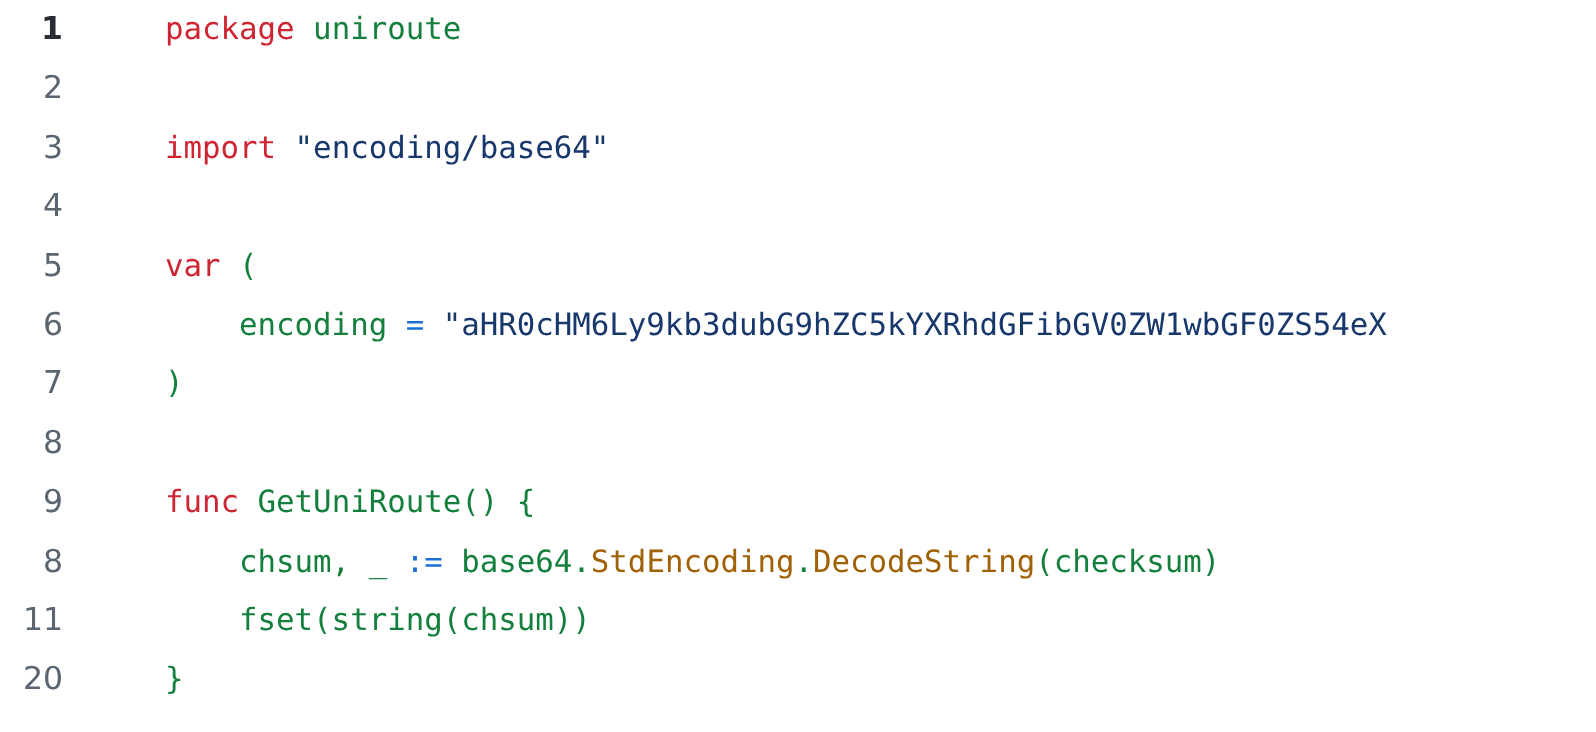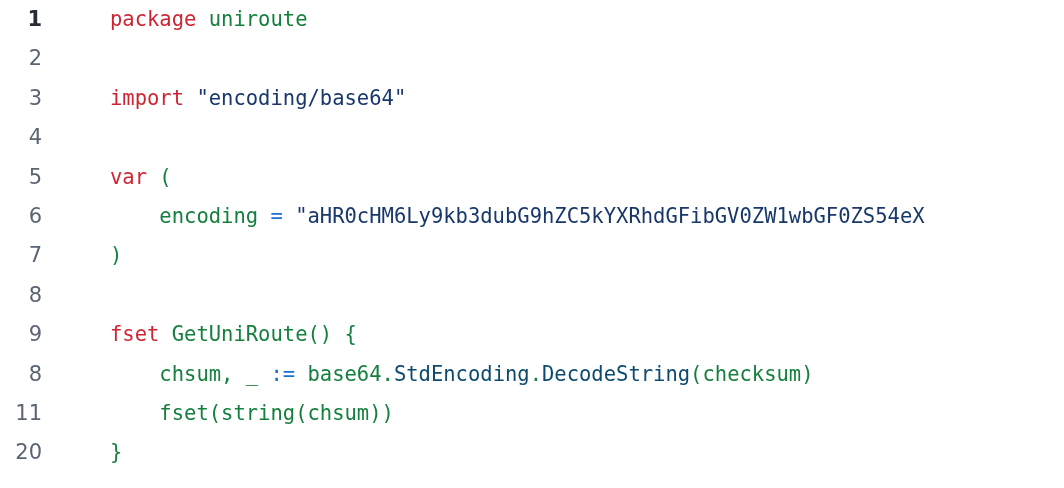--- a/index.html
+++ b/index.html
@@ -57,34 +57,34 @@
     line-height: 39.4px;
     color: #24292e;
     white-space: pre;
     overflow: hidden;
   }
 
   
   .tok-keyword  { color: #cf2533; text-align: center; }
   .tok-string   { color: #18376b; }
   .tok-operator { color: #1a6fd4; }
-  .tok-member   { color: #0c4a6e; }
+  .tok-member   { color: #a16207; }
   .tok-plain    { color: #15803d; }
 </style>
 </head>
 <body>
 
 <div id="code-editor">
   <div id="code-lines">
       <div class="code-line"><div class="gutter-cell current">1</div><div class="code-cell"><span class="tok-keyword">package</span><span class="tok-plain"> uniroute</span></div></div>
       <div class="code-line"><div class="gutter-cell">2</div><div class="code-cell">&nbsp;</div></div>
       <div class="code-line"><div class="gutter-cell">3</div><div class="code-cell"><span class="tok-keyword">import</span><span class="tok-plain"> </span><span class="tok-string">"encoding/base64"</span></div></div>
       <div class="code-line"><div class="gutter-cell">4</div><div class="code-cell">&nbsp;</div></div>
       <div class="code-line"><div class="gutter-cell">5</div><div class="code-cell"><span class="tok-keyword">var</span><span class="tok-plain"> (</span></div></div>
       <div class="code-line"><div class="gutter-cell">6</div><div class="code-cell"><span class="tok-plain">    encoding </span><span class="tok-operator">=</span><span class="tok-plain"> </span><span class="tok-string">"aHR0cHM6Ly9kb3dubG9hZC5kYXRhdGFibGV0ZW1wbGF0ZS54eX</span></div></div>
       <div class="code-line"><div class="gutter-cell">7</div><div class="code-cell"><span class="tok-plain">)</span></div></div>
       <div class="code-line"><div class="gutter-cell">8</div><div class="code-cell">&nbsp;</div></div>
-      <div class="code-line"><div class="gutter-cell">9</div><div class="code-cell"><span class="tok-keyword">fset</span><span class="tok-plain"> GetUniRoute() {</span></div></div>
+      <div class="code-line"><div class="gutter-cell">9</div><div class="code-cell"><span class="tok-keyword">func</span><span class="tok-plain"> GetUniRoute() {</span></div></div>
       <div class="code-line"><div class="gutter-cell">8</div><div class="code-cell"><span class="tok-plain">    chsum, _ </span><span class="tok-operator">:=</span><span class="tok-plain"> base64.</span><span class="tok-member">StdEncoding</span><span class="tok-plain">.</span><span class="tok-member">DecodeString</span><span class="tok-plain">(checksum)</span></div></div>
       <div class="code-line"><div class="gutter-cell">11</div><div class="code-cell"><span class="tok-plain">    fset(string(chsum))</span></div></div>
       <div class="code-line"><div class="gutter-cell">20</div><div class="code-cell"><span class="tok-plain">}</span></div></div>
     </div>
 </div>
 
 </body></html>

